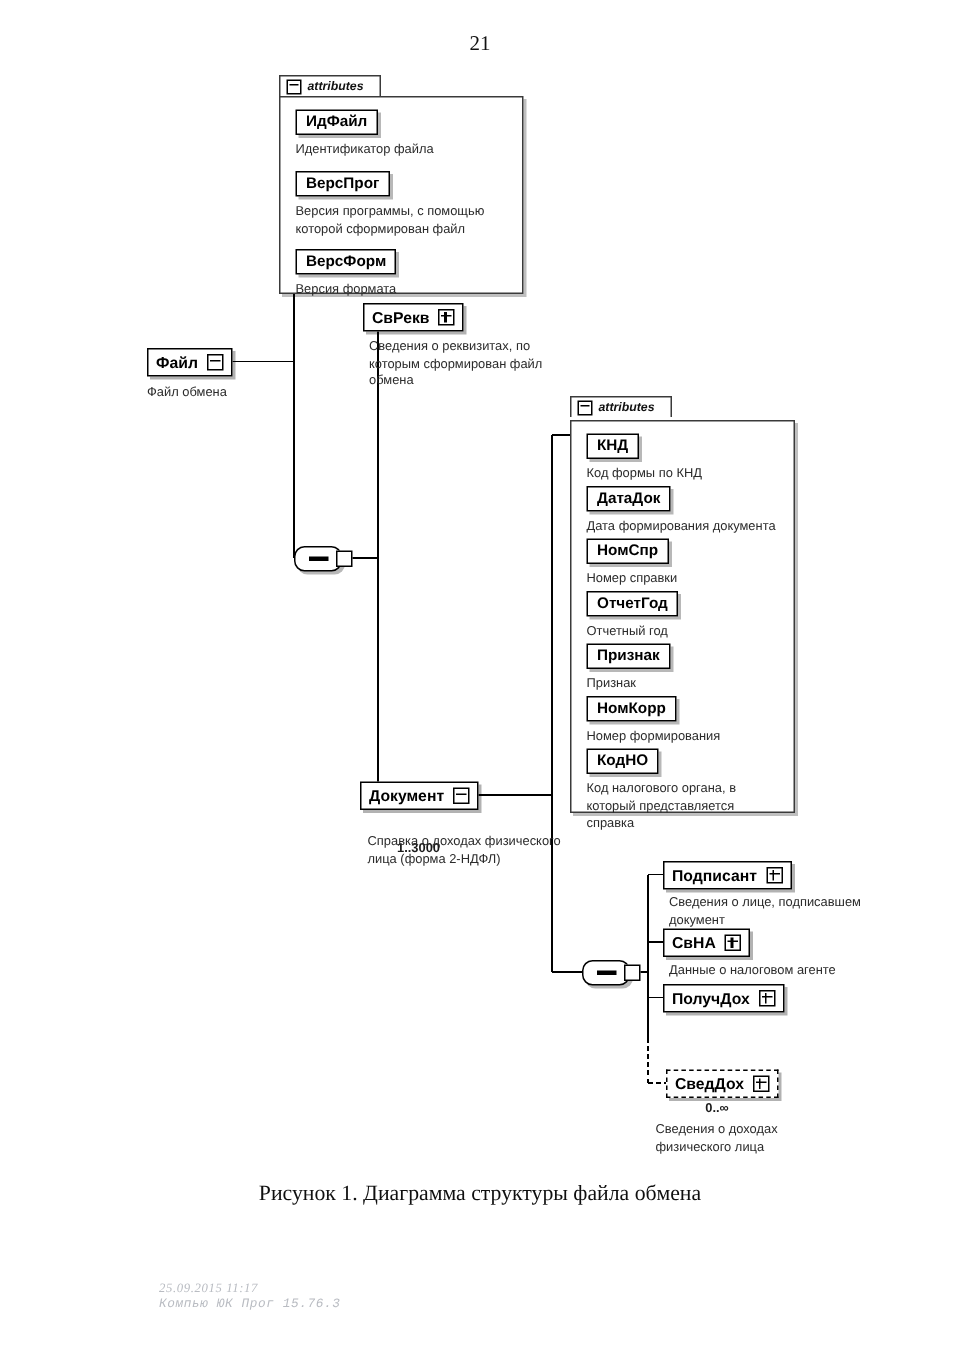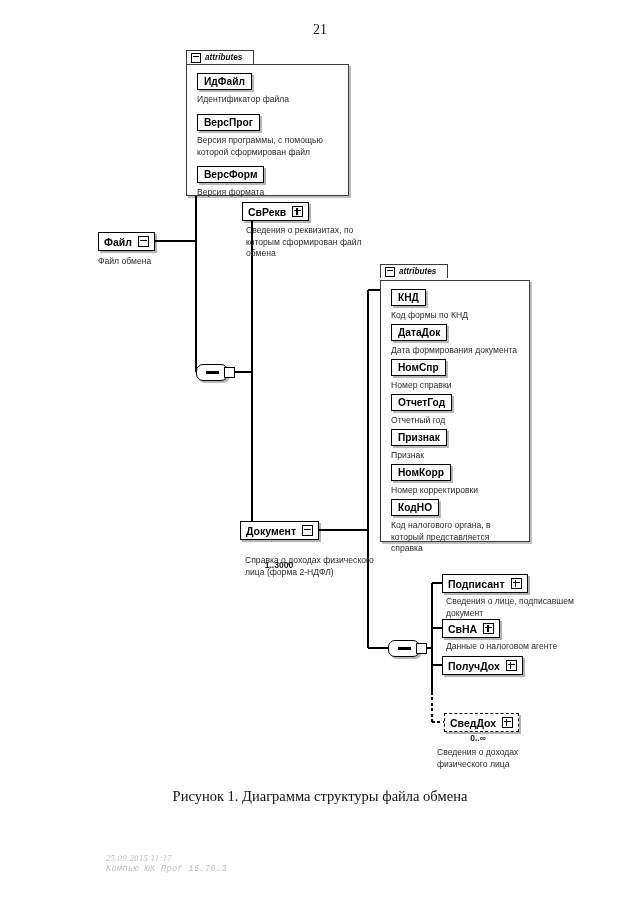--- a/index.html
+++ b/index.html
@@ -329,21 +329,21 @@
         <div class="attr-desc">Отчетный год</div>
       </div>
 
       <div class="attr-row" style="left:10px; top:146px;">
         <span class="attr-chip">Признак</span>
         <div class="attr-desc">Признак</div>
       </div>
 
       <div class="attr-row" style="left:10px; top:181px;">
         <span class="attr-chip">НомКорр</span>
-        <div class="attr-desc">Номер корректировки</div>
+        <div class="attr-desc">Номер формирования</div>
       </div>
 
       <div class="attr-row" style="left:10px; top:216px;">
         <span class="attr-chip">КодНО</span>
         <div class="attr-desc" style="max-width:130px;">Код налогового органа, в который представляется справка</div>
       </div>
     </div>
 
     <div class="seq" style="left:388px; top:640px;">
       <span class="dots"></span>

